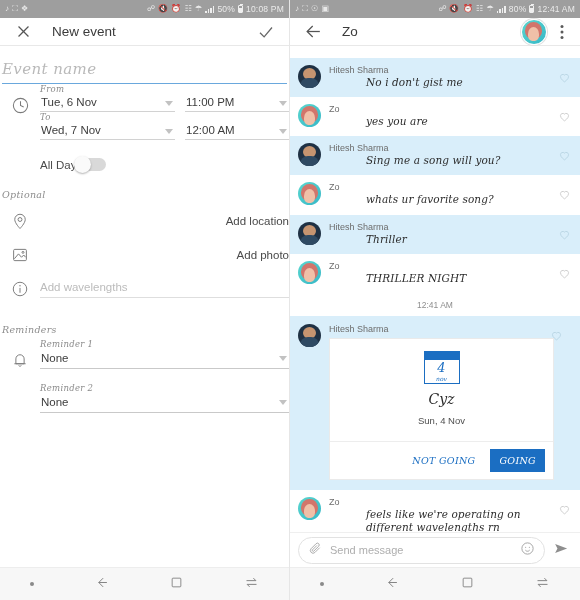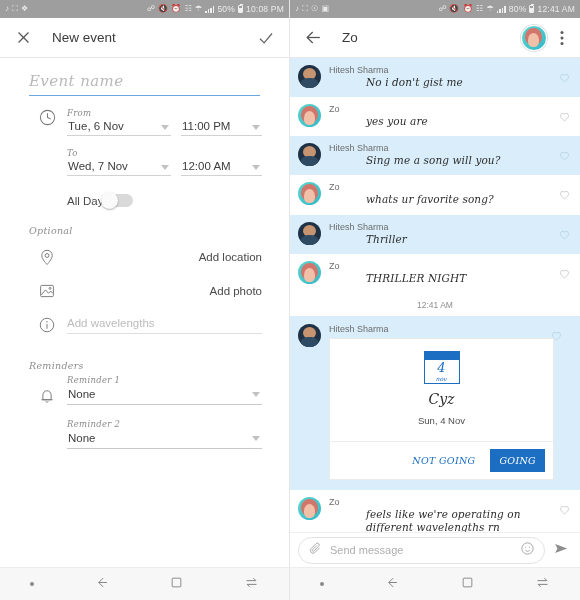--- a/index.html
+++ b/index.html
@@ -27,29 +27,29 @@
   .sig i:nth-child(1){left:0;height:2px}
   .sig i:nth-child(2){left:2.5px;height:3.5px}
   .sig i:nth-child(3){left:5px;height:5px}
   .sig i:nth-child(4){left:7.5px;height:7px}
   .batt { display:inline-block; width:5px;height:8px;border:1px solid #efefef;border-radius:1px;position:relative;}
   .batt:after{content:"";position:absolute;top:-2px;left:1px;width:3px;height:1px;background:#efefef;}
   .batt i{position:absolute;bottom:0;left:0;right:0;height:60%;background:#efefef;}
 
   
   .appbar {
-    height: 40px; background: #fff; display: flex; align-items: center;
+    height: 28px; background: #fff; display: flex; align-items: center;
     padding: 0 12px; border-bottom: 1px solid #e8e8e8;
   }
   .appbar .title { font-size: 13.5px; color: #3b3b3b; margin-left: 18px; flex: 1; }
   .icon-btn { width: 22px; height: 22px; display: flex; align-items: center; justify-content: center; color: #555; }
   .icon-btn svg { display: block; }
 
   
-  .form { padding: 0 27px; }
+  .form { padding: 0 0; }
   .event-name {
     margin: 14px 2px 0 2px; padding-bottom: 5px;
     border-bottom: 1.5px solid #6aa8dd;
     font-family: "DejaVu Serif", serif; font-style: italic;
     font-size: 15px; color: #b9b9b9; letter-spacing: .4px;
   }
   .row { display: flex; align-items: flex-start; }
   .lead-icon { width: 40px; min-width: 40px; display: flex; justify-content: center; color: #6e6e6e; padding-top: 12px; }
   .fields { flex: 1; }
   .field-label {
@@ -61,21 +61,21 @@
     position: relative; border-bottom: 1px solid #d2d2d2;
     font-size: 11.5px; color: #3d3d3d; padding: 1px 14px 3px 1px;
   }
   .sel.date { flex: 1.35; }
   .sel.time { flex: 1; }
   .caret {
     position: absolute; right: 2px; top: 6px;
     width: 0; height: 0; border-left: 4px solid transparent;
     border-right: 4px solid transparent; border-top: 5px solid #c2c2c2;
   }
-  .dt-block { margin-top: 12px; }
+  .dt-block { }
   .allday { display:flex; align-items:center; justify-content: flex-start; margin-top: 18px; padding-right: 2px;}
   .allday span { font-size: 11.5px; color: #4a4a4a; }
   .toggle { width: 30px; height: 13px; border-radius: 8px; background: #d9d9d9; position: relative; }
   .toggle i { position: absolute; left: -2px; top: -2px; width: 17px; height: 17px; border-radius: 50%;
               background: #fafafa; box-shadow: 0 1px 2px rgba(0,0,0,.3); }
 
   .section-title {
     font-family: "DejaVu Serif", serif; font-style: italic;
     font-size: 9.5px; color: #8d8d8d; margin: 18px 0 4px 2px; letter-spacing: .3px;
   }

